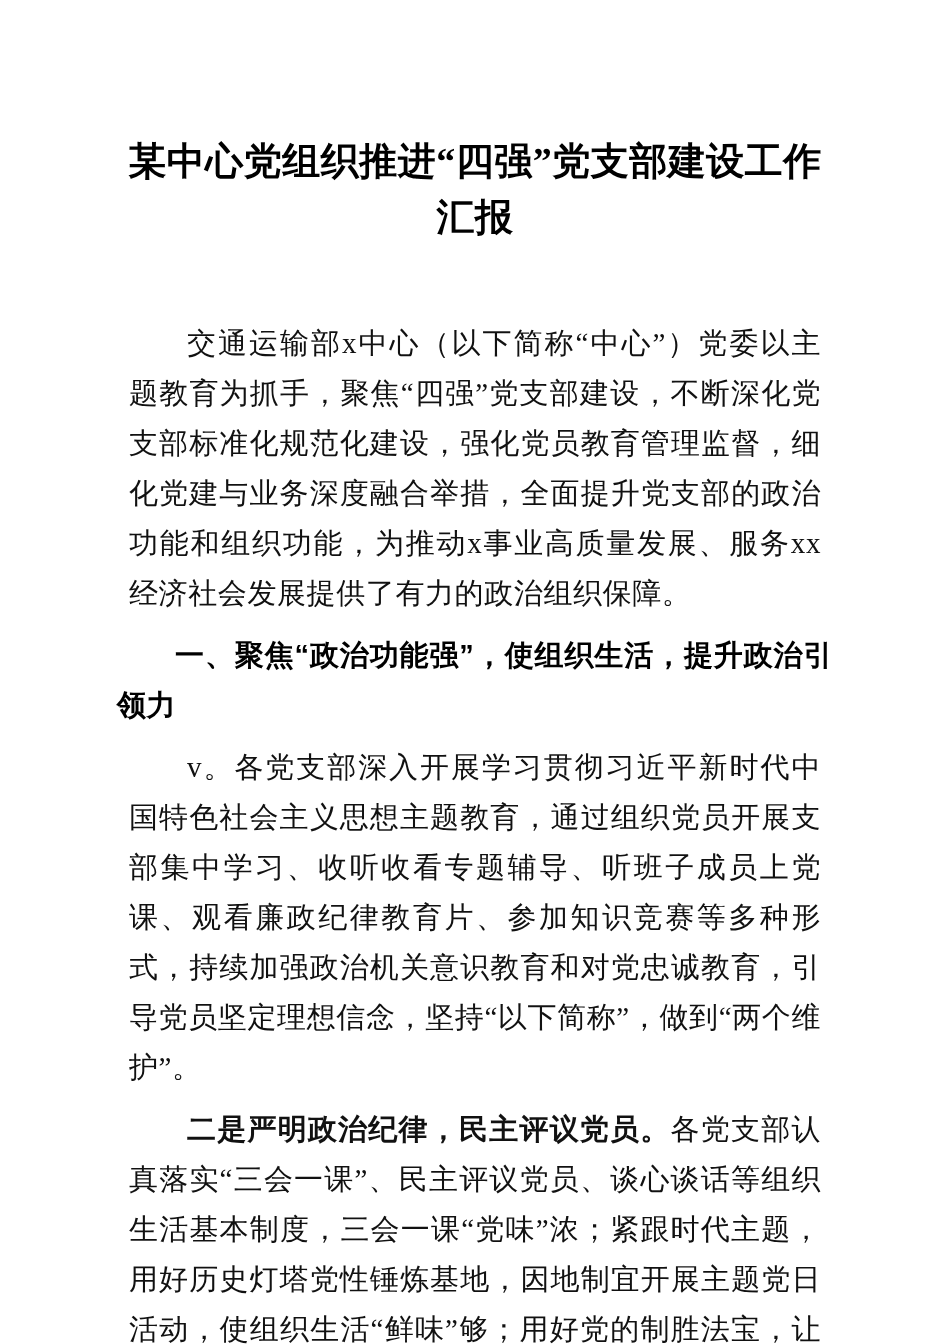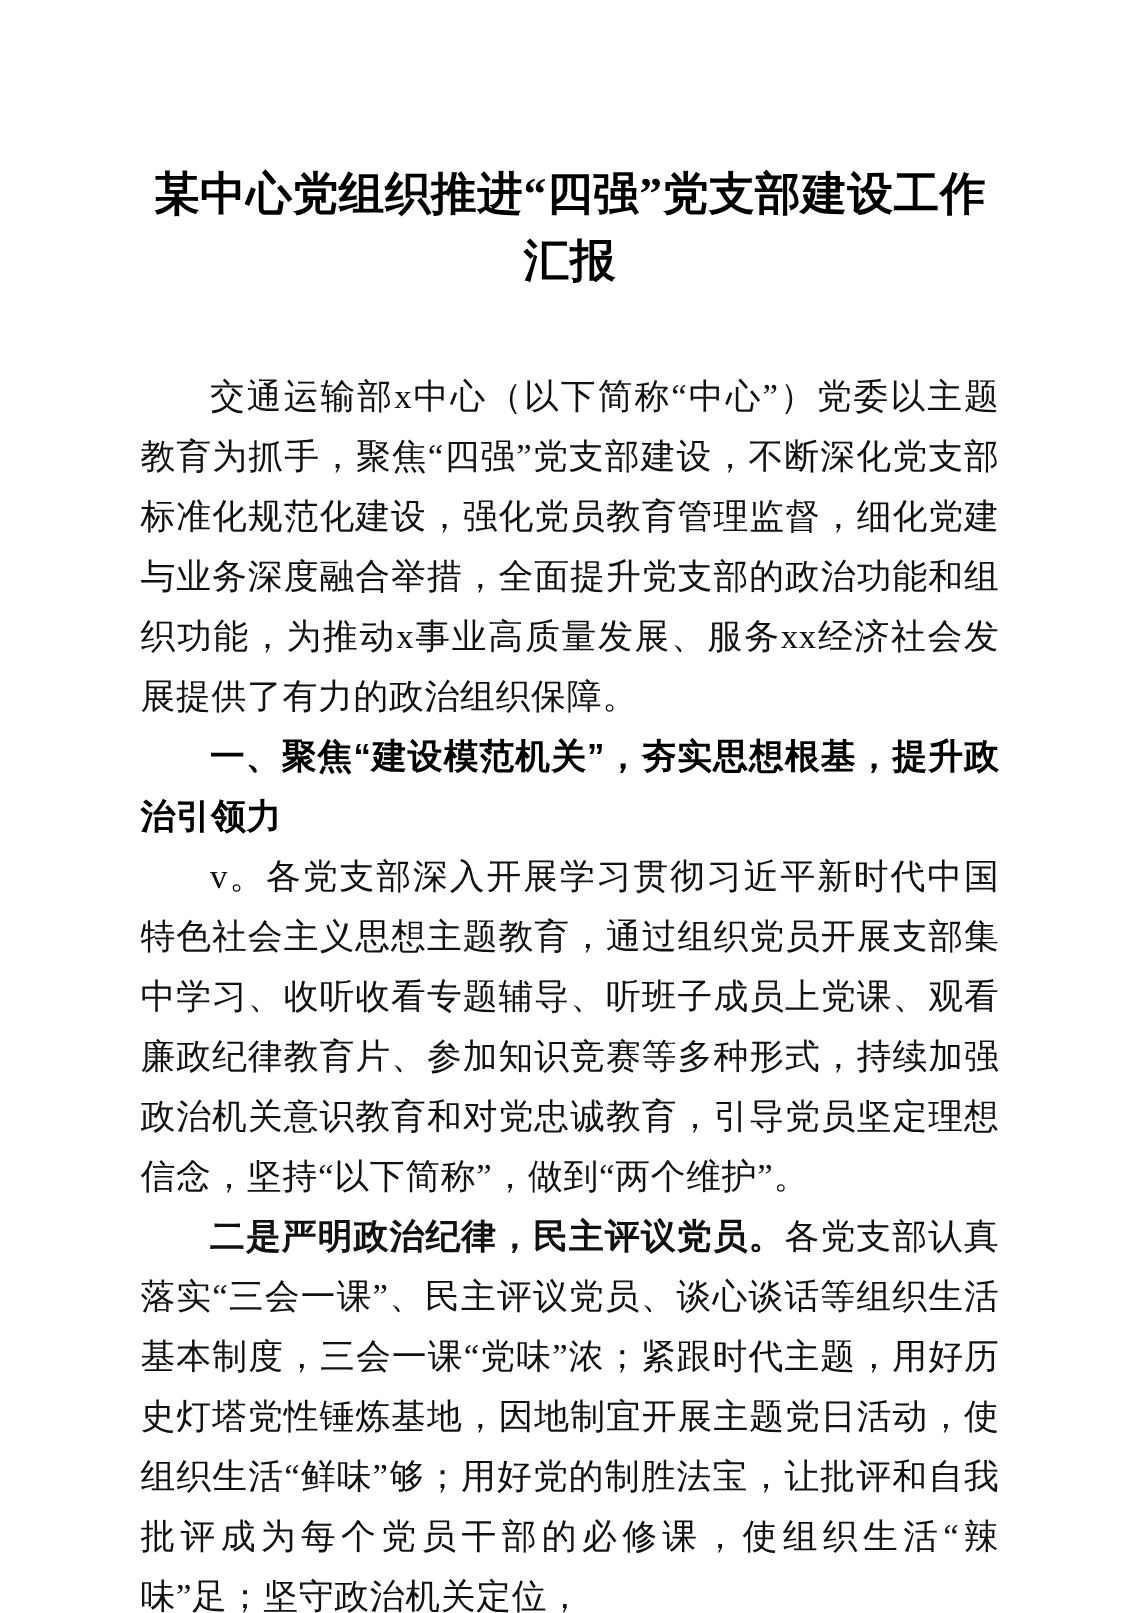--- a/index.html
+++ b/index.html
@@ -48,21 +48,21 @@
   .title-gap { height: 60px; }
 
   
   .para {
     font-family: "Liberation Serif", "DejaVu Serif", serif;
     font-size: 29px;
     line-height: 50px;
     text-align: justify;
     text-justify: inter-ideograph;
     text-indent: 58px;
-    margin: 0;
+    margin: 12px;
     color: #111111;
     letter-spacing: 0.6px;
     word-break: break-all;
   }
 
   .para .lead {
     font-weight: bold;
   }
 
   
@@ -85,20 +85,20 @@
 
 <div class="page">
   <div class="content">
 
     <h1 class="doc-title">某中心党组织推进“四强”党支部建设工作汇报</h1>
 
     <div class="title-gap"></div>
 
     <p class="para">交通运输部x中心（以下简称“中心”）党委以主题教育为抓手，聚焦“四强”党支部建设，不断深化党支部标准化规范化建设，强化党员教育管理监督，细化党建与业务深度融合举措，全面提升党支部的政治功能和组织功能，为推动x事业高质量发展、服务xx经济社会发展提供了有力的政治组织保障。</p>
 
-    <h2 class="section-heading">一、聚焦“建设模范机关”，夯实思想根基，提升政治引领力</h2>
+    <h2 class="section-heading">一、聚焦“政治功能强”，使组织生活，提升政治引领力</h2>
 
     <p class="para">v。各党支部深入开展学习贯彻习近平新时代中国特色社会主义思想主题教育，通过组织党员开展支部集中学习、收听收看专题辅导、听班子成员上党课、观看廉政纪律教育片、参加知识竞赛等多种形式，持续加强政治机关意识教育和对党忠诚教育，引导党员坚定理想信念，坚持“以下简称”，做到“两个维护”。</p>
 
     <p class="para"><span class="lead">二是严明政治纪律，民主评议党员。</span><span>各党支部认真落实“三会一课”、民主评议党员、谈心谈话等组织生活基本制度，三会一课“党味”浓；紧跟时代主题，用好历史灯塔党性锤炼基地，因地制宜开展主题党日活动，使组织生活“鲜味”够；用好党的制胜法宝，让批评和自我批评成为每个党员干部的必修课，使组织生活“辣味”足；坚守政治机关定位，</span></p>
 
   </div>
 </div>
 
 </body></html>

